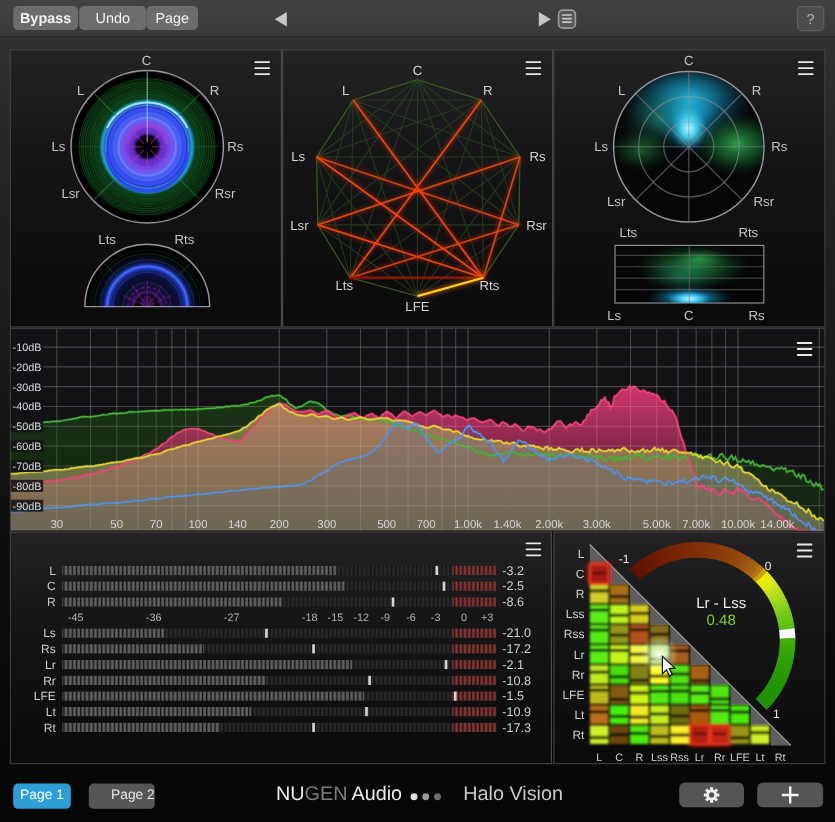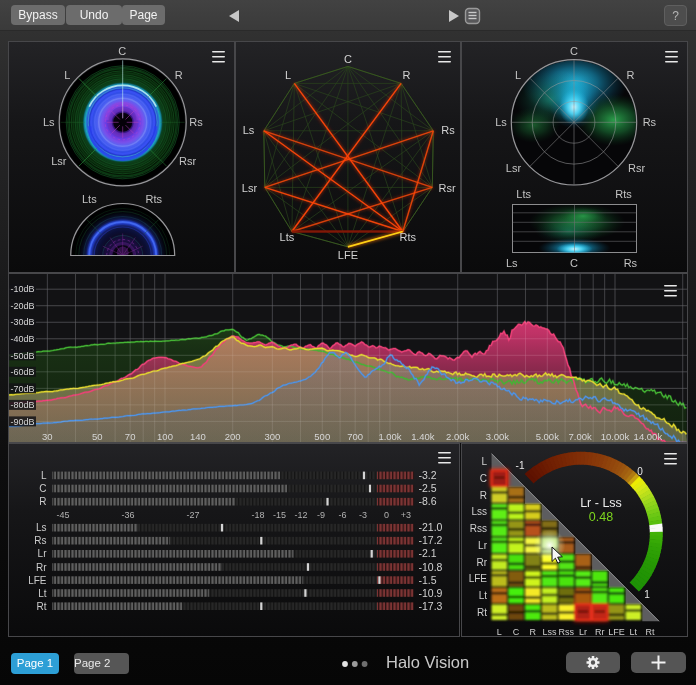--- a/index.html
+++ b/index.html
@@ -1,21 +1,21 @@
 <!DOCTYPE html>
 <html><head><meta charset="utf-8"><style>
 html,body{margin:0;padding:0;background:#111112;}
 #app{position:relative;width:696px;height:685px;background:linear-gradient(180deg,#313131 31px,#262627 120px,#19191a 300px,#0e0e0f 450px,#090909 580px,#060606 100%);font-family:"Liberation Sans",sans-serif;overflow:hidden;}
 #app svg{display:block;}
 #app svg text{font-family:"Liberation Sans",sans-serif;}
 .tbtn{position:absolute;top:5px;height:20px;background:#6c6c6c;border-radius:4px;color:#f2f2f2;font-size:12px;text-align:center;line-height:20px;}
 </style></head><body>
 <div id="app">
 <div style="position:absolute;left:0;top:0;width:696px;height:31px;background:linear-gradient(180deg,#424242,#3a3a3a);border-bottom:1px solid #2a2a2a;box-sizing:border-box;"></div>
-<div class="tbtn" style="left:11px;width:54px;">Bypass</div>
+<div class="tbtn" style="left:11px;width:54px;font-weight:bold;">Bypass</div>
 <div class="tbtn" style="left:66px;width:56px;">Undo</div>
 <div class="tbtn" style="left:122px;width:43px;">Page</div>
 <svg style="position:absolute;left:226px;top:8px;" width="16" height="16">
       <polygon points="13,2 13,14 3,8" fill="#c7c7c7"></polygon>
     </svg>
 <svg style="position:absolute;left:446px;top:8px;" width="16" height="16">
       <polygon points="3,2 3,14 13,8" fill="#c7c7c7"></polygon>
     </svg>
 <svg style="position:absolute;left:464px;top:7px;" width="18" height="18">
 <rect x="1.5" y="1.5" width="14" height="15" rx="3.5" fill="#58585a" stroke="#9a9a9a" stroke-width="1.4"></rect>
@@ -673,21 +673,22 @@
 <text x="59" y="26" fill="#e8e8e8" font-size="10" text-anchor="middle">-1</text>
 <text x="179" y="32" fill="#e8e8e8" font-size="10" text-anchor="middle">0</text>
 <text x="186" y="155" fill="#e8e8e8" font-size="10" text-anchor="middle">1</text>
 <text x="140" y="64" fill="#ececec" font-size="12.5" text-anchor="middle">Lr - Lss</text>
 <text x="140" y="78" fill="#7cd41e" font-size="12.5" text-anchor="middle">0.48</text>
 <g transform="translate(91,104)">
         <polygon points="0,0 0,14.5 3.4,11.2 5.8,16.2 8.2,15 5.7,10.2 10.4,9.8" fill="#f5f5f5" stroke="#111" stroke-width="1"></polygon>
       </g>
 </svg>
 <div style="position:absolute;left:11px;top:653px;width:48px;height:21px;background:#2d9fd6;border-radius:4px;color:#fff;font-size:11.5px;text-align:center;line-height:21px;">Page 1</div>
-<div style="position:absolute;left:74px;top:653px;width:55px;height:21px;background:#565656;border-radius:4px;color:#e8e8e8;font-size:11.5px;text-align:left;line-height:21px;">Page 2</div>
+<div style="position:absolute;left:74px;top:653px;width:55px;height:21px;background:#565656;border-radius:4px;color:#e8e8e8;font-size:11.5px;text-align:right;line-height:21px;">Page 2</div>
+<div style="position:absolute;left:230px;top:653px;font-size:16.5px;color:#ececec;white-space:nowrap;">NU<span style="color:#7d7d7d;">GEN</span> Audio</div>
 <svg style="position:absolute;left:341px;top:660px;" width="30" height="8">
       <circle cx="4" cy="4" r="2.9" fill="#e2e2e2"></circle>
       <circle cx="13.8" cy="4" r="2.9" fill="#9a9a9a"></circle>
       <circle cx="23.6" cy="4" r="2.9" fill="#6e6e6e"></circle>
     </svg>
 <div style="position:absolute;left:386px;top:653px;font-size:16.5px;color:#c9c9c9;white-space:nowrap;">Halo Vision</div>
 <div style="position:absolute;left:566px;top:652px;width:54px;height:21px;background:#555;border-radius:5px;"></div>
 <svg style="position:absolute;left:566px;top:652px;" width="54" height="21">
       <path d="M25.74 4.02L28.26 4.02L28.27 6.08L29.23 6.48L30.69 5.03L32.47 6.81L31.02 8.27L31.42 9.23L33.48 9.24L33.48 11.76L31.42 11.77L31.02 12.73L32.47 14.19L30.69 15.97L29.23 14.52L28.27 14.92L28.26 16.98L25.74 16.98L25.73 14.92L24.77 14.52L23.31 15.97L21.53 14.19L22.98 12.73L22.58 11.77L20.52 11.76L20.52 9.24L22.58 9.23L22.98 8.27L21.53 6.81L23.31 5.03L24.77 6.48L25.73 6.08ZM29.2 10.5A2.2 2.2 0 1 0 24.8 10.5A2.2 2.2 0 1 0 29.2 10.5Z" fill="#f0f0f0" fill-rule="evenodd"></path>
     </svg>

